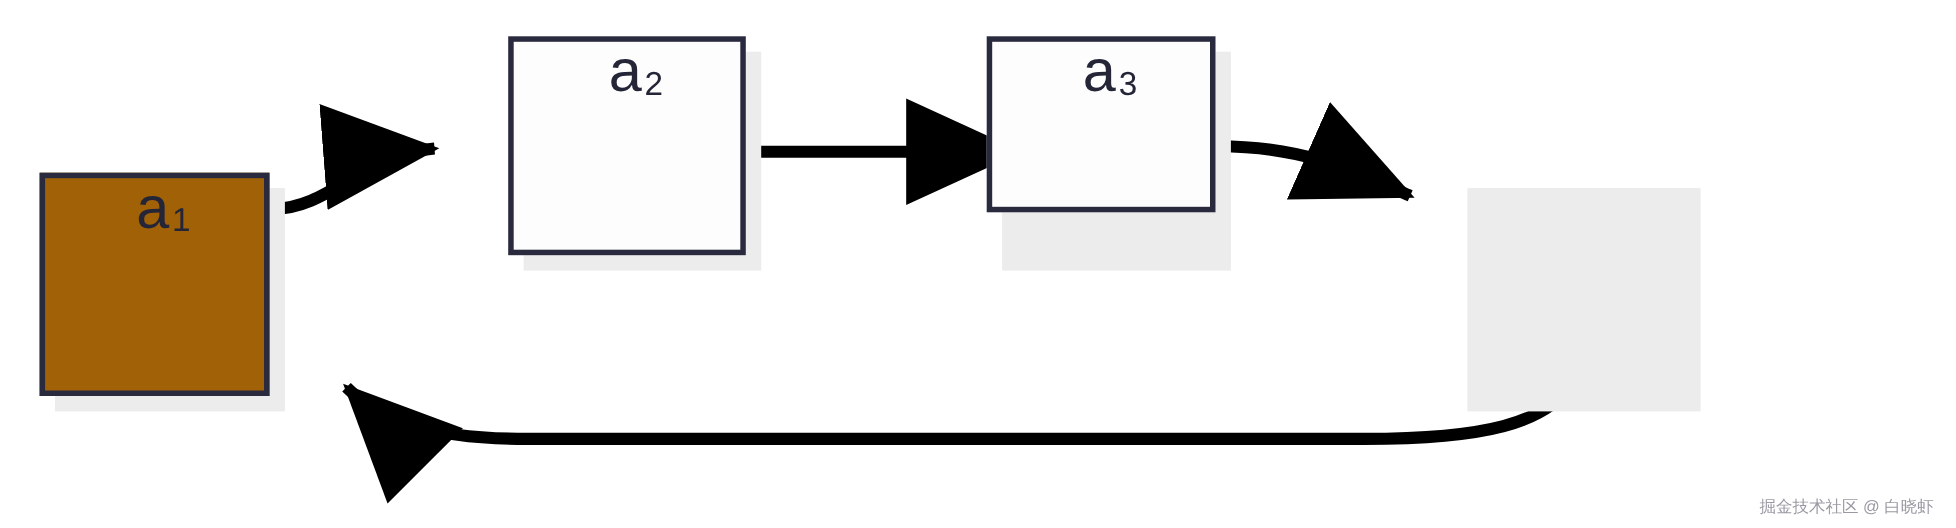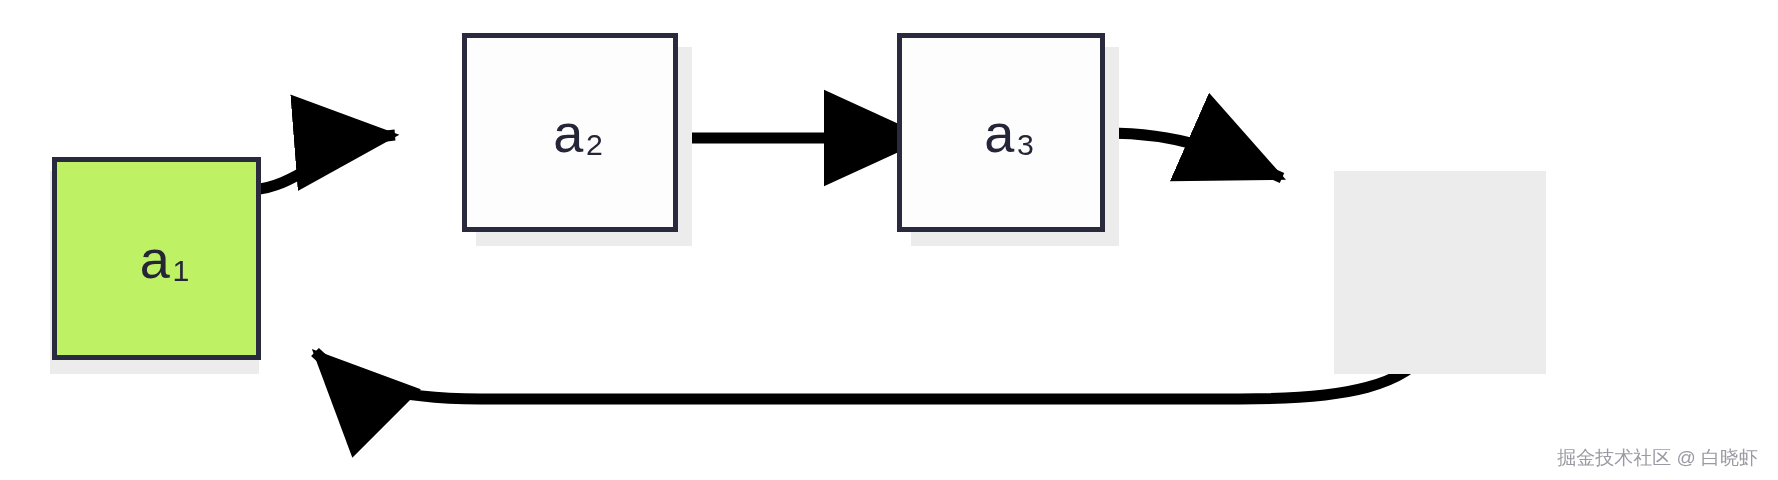--- a/index.html
+++ b/index.html
@@ -22,21 +22,20 @@
     left: 0;
     top: 0;
     width: 1778px;
     height: 480px;
   }
   .node {
     position: absolute;
     box-sizing: border-box;
     border: 5px solid #2a2a3f;
     display: flex;
-    align-items: center;
     justify-content: center;
     z-index: 3;
     padding-left: 14px;
   }
   .node-shadow {
     position: absolute;
     background: #ececec;
     z-index: 1;
   }
   .node-label {
@@ -56,21 +55,21 @@
     bottom: -0.10em;
     left: 0.07em;
     letter-spacing: 0;
   }
   #watermark {
     position: absolute;
     right: 20px;
     bottom: 10px;
     color: #9a9aa4;
     font-family: "Liberation Sans", sans-serif;
-    font-size: 19px;
+    font-size: 15px;
     line-height: 1.2;
     white-space: nowrap;
     z-index: 5;
     user-select: none;
     margin-left: 36px;
   }
 </style>
 </head>
 <body>
 
@@ -99,33 +98,33 @@
       <path d="M 1430 348 C 1405 385, 1350 399, 1240 399
                L 480 399 C 390 399, 345 382, 315 352" fill="none" stroke="#000000" stroke-width="11" stroke-linecap="butt" marker-end="url(#arrowRight)"></path>
     </g>
   </svg>
 
   <div class="node-shadow" style="left:50px; top:171px; width:209px; height:203px;"></div>
   <div class="node-shadow" style="left:476px; top:47px; width:216px; height:199px;"></div>
   <div class="node-shadow" style="left:911px; top:47px; width:208px; height:199px;"></div>
   <div class="node-shadow" style="left:1334px; top:171px; width:212px; height:203px;"></div>
 
-  <div class="node" style="left:52px; top:157px; width:209px; height:203px; background:#bef264;">
+  <div class="node" style="left:36px; top:157px; width:209px; height:203px; background:#a16207;">
     <span class="node-label">
       <span>a</span><sub>1</sub>
     </span>
   </div>
 
   <div class="node" style="left:462px; top:33px; width:216px; height:199px; background:#fdfdfe;">
     <span class="node-label">
       <span>a</span><sub>2</sub>
     </span>
   </div>
 
-  <div class="node" style="left:897px; top:33px; width:208px; height:199px; background:#fdfdfe;">
+  <div class="node" style="left:897px; top:33px; width:208px; height:160px; background:#fdfdfe;">
     <span class="node-label">
       <span>a</span><sub>3</sub>
     </span>
   </div>
 
 
   <div id="watermark">掘金技术社区 @ 白晓虾</div>
 
 </div>
 

